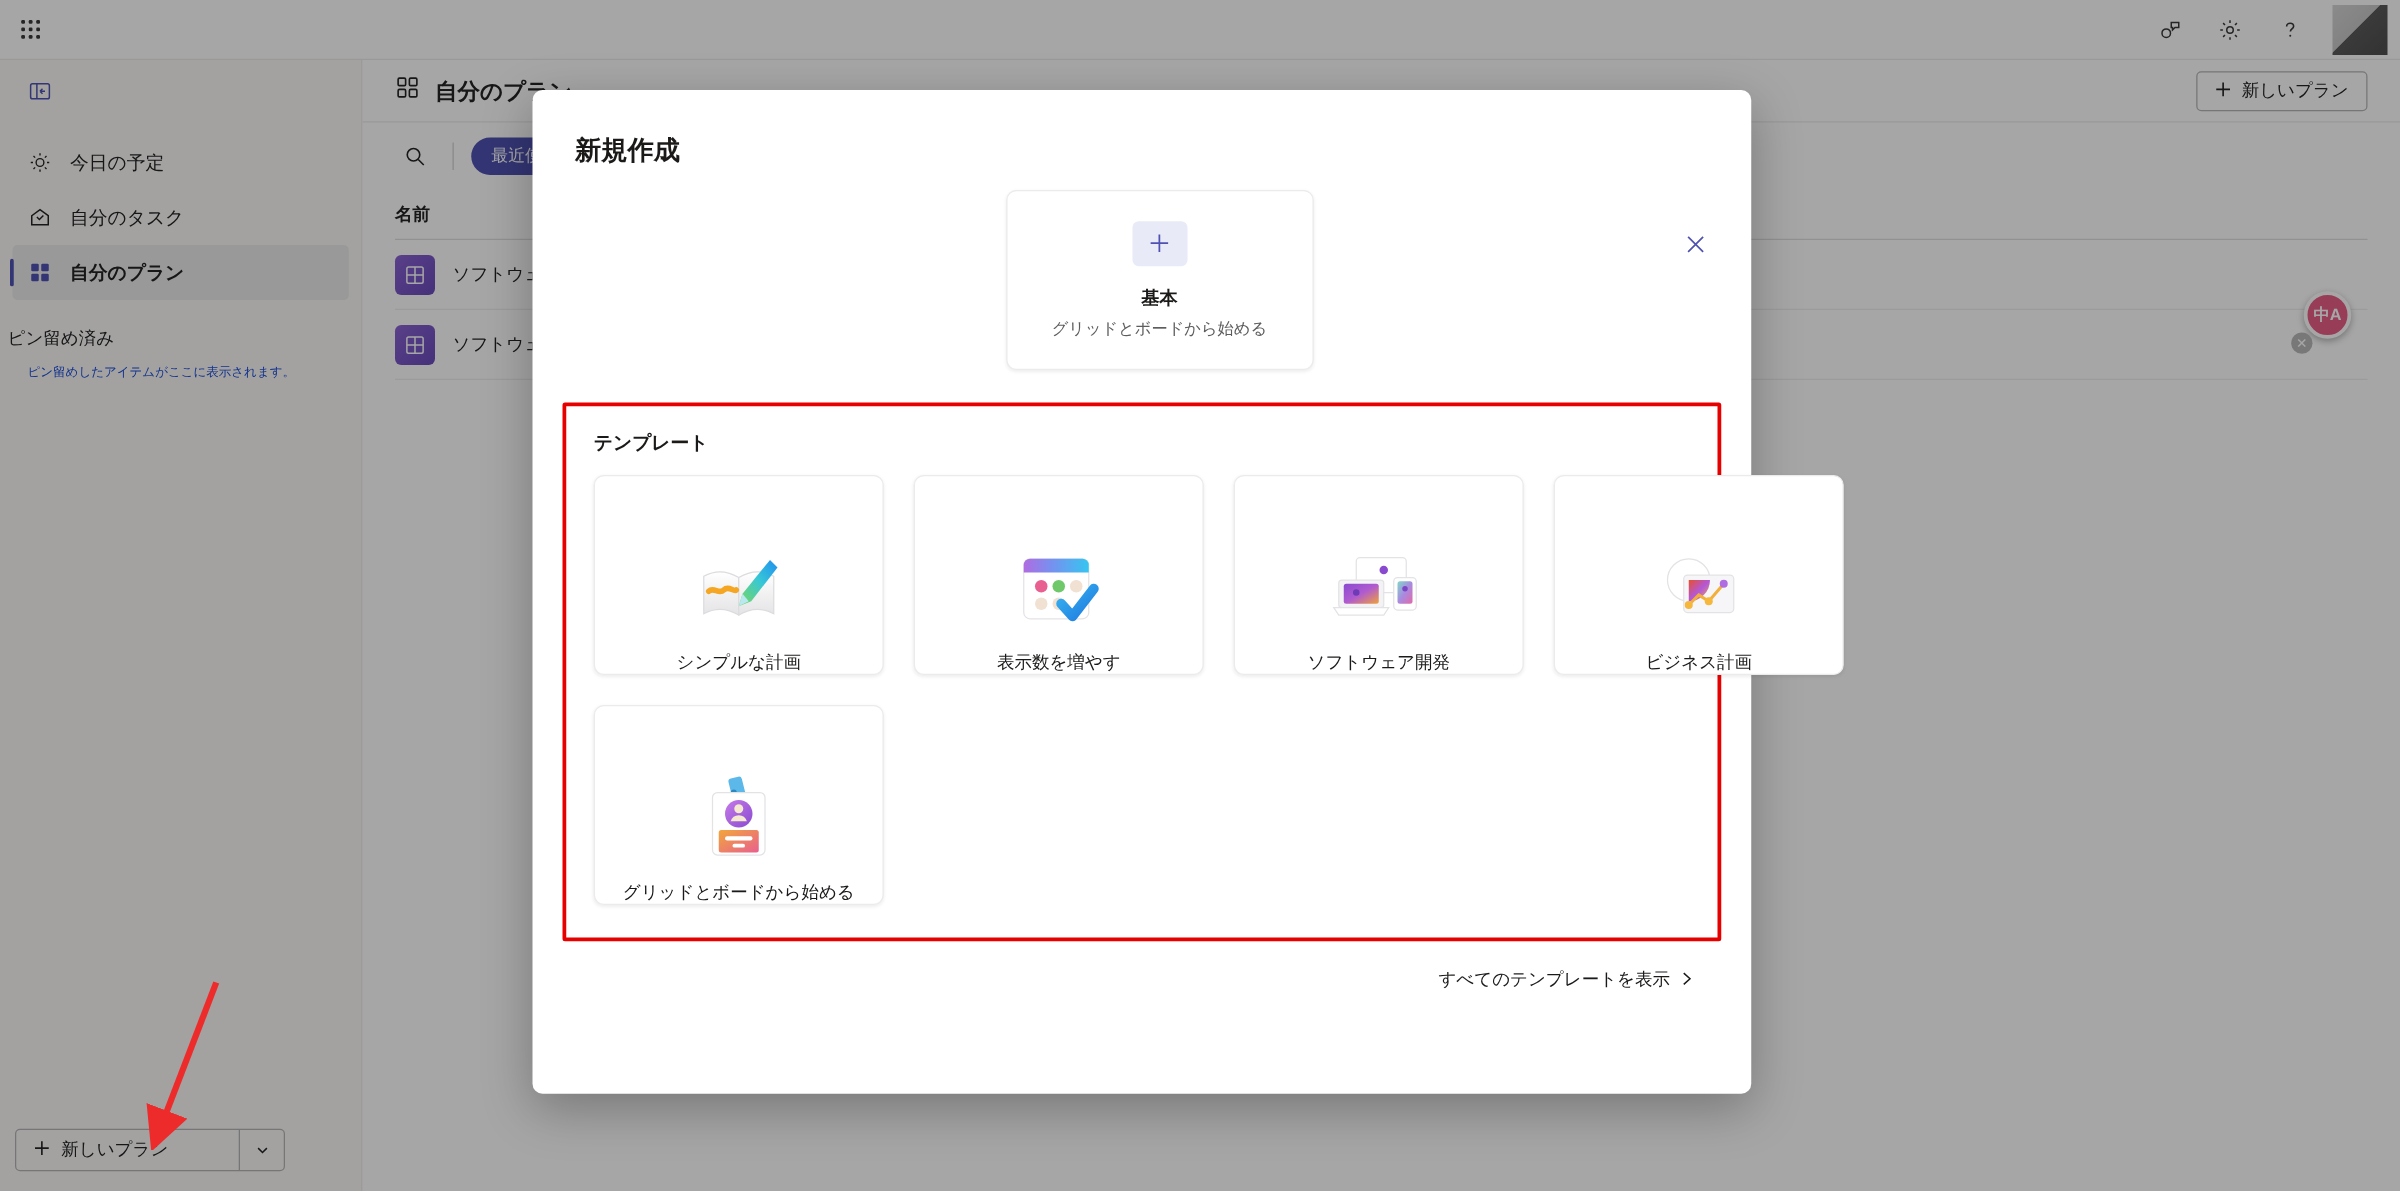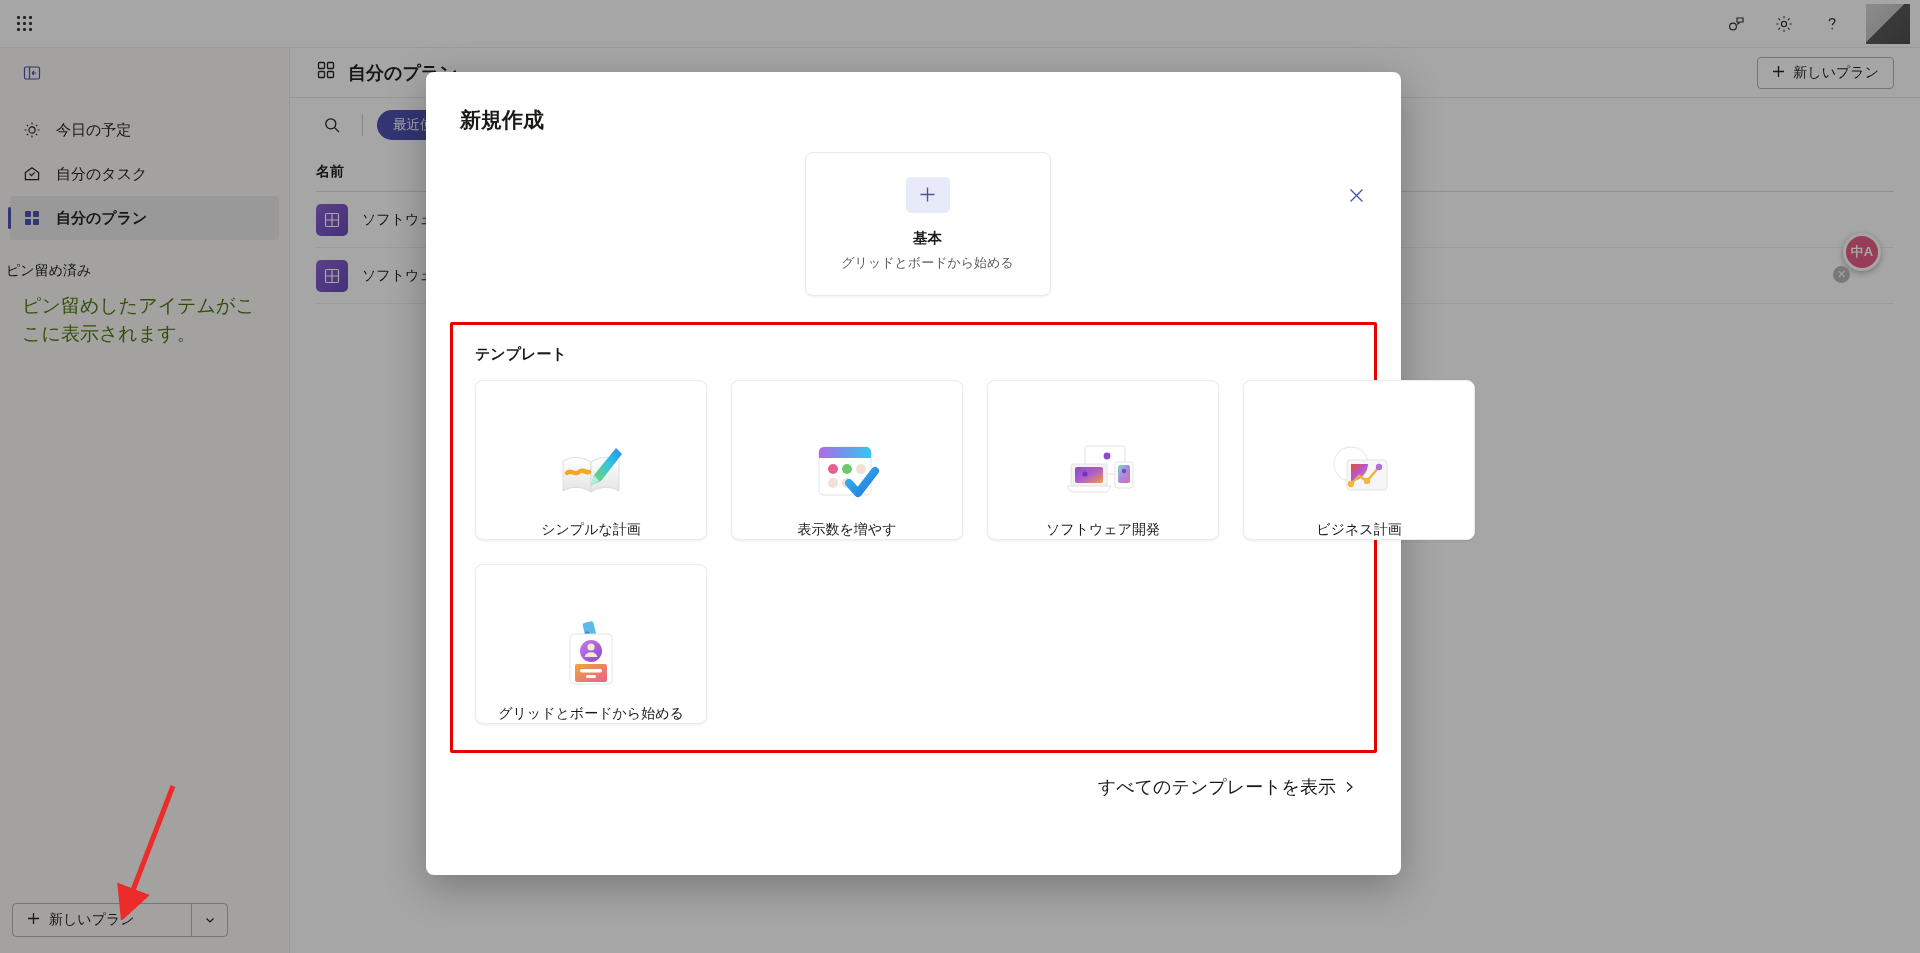--- a/index.html
+++ b/index.html
@@ -39,21 +39,21 @@
     gap: 14px; padding: 0 12px; border-radius: 4px; cursor: pointer;
     font-size: 15px; color: #242424;
   }
   .nav-item.active { background: #ebebeb; font-weight: 600; }
   .nav-item.active::before {
     content: ""; position: absolute; left: -2px; top: 11px; width: 3px; height: 22px;
     background: #4f52b2; border-radius: 2px;
   }
   .nav-ico { width: 20px; height: 20px; display:flex; align-items:center; justify-content:center; flex: 0 0 20px; }
   .pinned-head { padding: 22px 22px 6px 6px; font-size: 14px; color: #242424; }
-  .pinned-empty { padding: 6px 22px 0 22px; font-size: 19px; color: #4d7c0f; line-height: 1.45; }
+  .pinned-empty { padding: 6px 22px 0 22px; font-size: 10px; color: #1d4ed8; line-height: 1.45; }
 
   .sidebar-footer { margin-top: auto; padding: 0 12px 16px 12px; }
   .newplan-split { display: flex; width: 216px; height: 34px; border: 1px solid #b5b5b5; border-radius: 4px; background: #faf9f8; overflow: hidden; }
   .newplan-main { flex: 1; display: flex; align-items: center; gap: 9px; padding-left: 14px; font-size: 14px; color: #242424; cursor: pointer; }
   .newplan-caret { width: 36px; border-left: 1px solid #b5b5b5; display: flex; align-items: center; justify-content: center; cursor: pointer; }
 
   
   .content { position: absolute; top: 48px; left: 290px; width: 1630px; height: 905px; background: #ffffff; }
   .page-head { height: 50px; display: flex; align-items: center; padding: 0 26px; border-bottom: 1px solid #edebe9; }
   .page-title { display: flex; align-items: center; gap: 12px; font-size: 18px; font-weight: 700; color: #242424; }
@@ -133,21 +133,21 @@
   .tmpl-card {
     width: 232px; height: 160px; border: 1px solid #eceaea; border-radius: 8px;
     background: #fff; box-shadow: 0 1px 3px rgba(0,0,0,.07);
     display: flex; flex-direction: column; align-items: center; justify-content: flex-end;
     cursor: pointer;
   }
   .tmpl-art { width: 84px; height: 72px; display: flex; align-items: center; justify-content: center; margin-bottom: 14px; }
   .tmpl-label { font-size: 14px; color: #1b1a19; }
 
   .see-all-wrap { display: flex; justify-content: flex-end; padding: 22px 46px 0 0; }
-  .see-all { font-size: 18px; color: #1b1a19; display: flex; align-items: center; gap: 8px; cursor: pointer; }
+  .see-all { font-size: 14px; color: #1b1a19; display: flex; align-items: center; gap: 8px; cursor: pointer; }
 
   
   .red-arrow { position: absolute; left: 110px; top: 780px; width: 90px; height: 140px; z-index: 70; pointer-events: none; }
 </style>
 </head>
 <body>
 
 <div id="root">
 
   <div class="suitebar">

